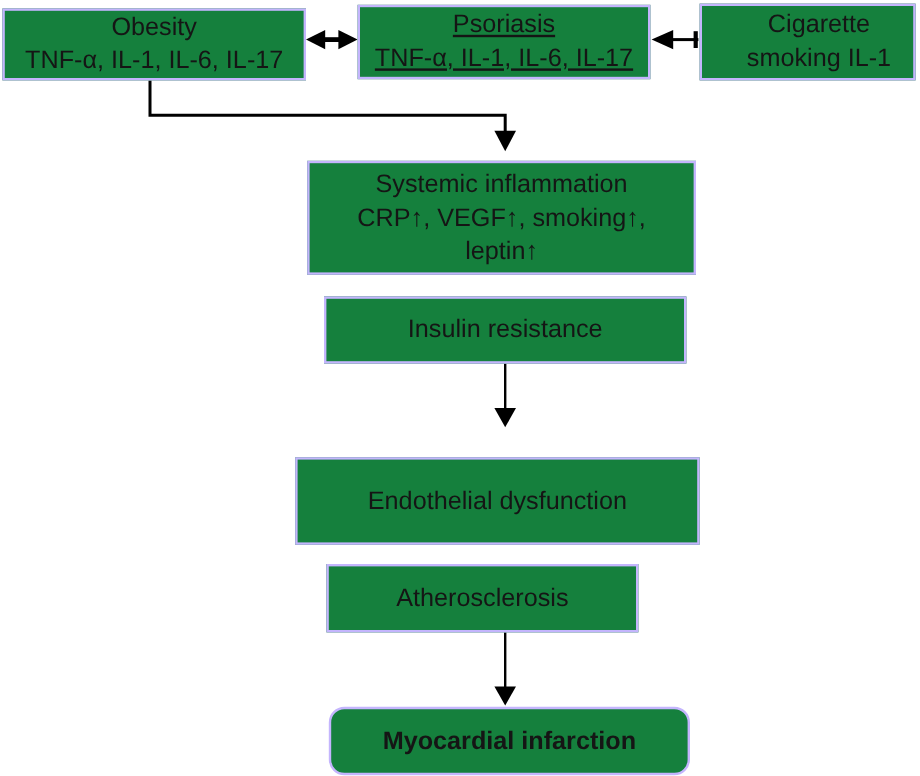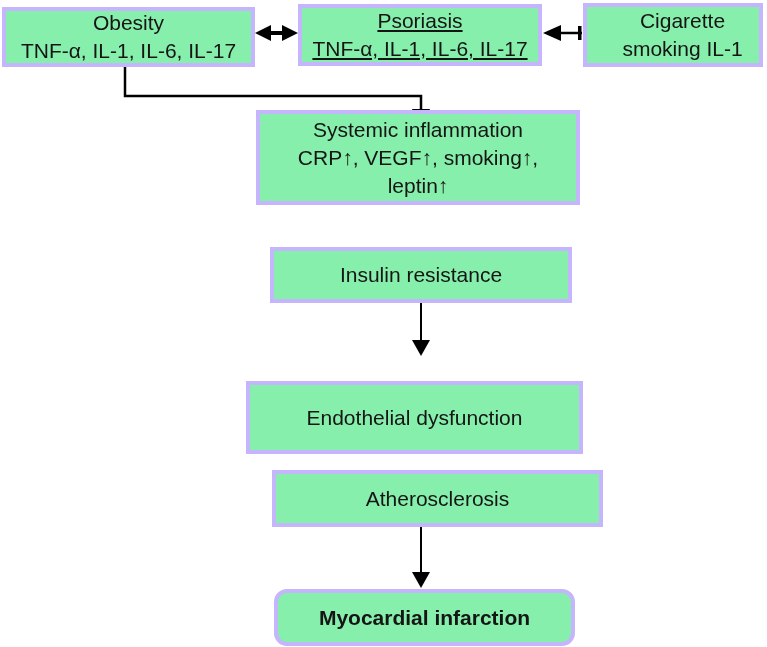--- a/index.html
+++ b/index.html
@@ -20,40 +20,40 @@
     position: absolute;
     left: 0;
     top: 0;
     width: 767px;
     height: 647px;
     pointer-events: none;
   }
   .node {
     position: absolute;
     box-sizing: border-box;
-    background: #86efac;
-    border: 4px solid #c4b5fd;
+    background: #15803d;
+    border: 2px solid #c4b5fd;
     display: flex;
     flex-direction: column;
     align-items: center;
     justify-content: center;
     text-align: center;
     font-size: 21px;
     line-height: 28px;
     white-space: nowrap;
   }
   .node .t { display: block; }
 
   #n-obesity      { left: 2px;   top: 7px;   width: 253px; height: 60px; }
   #n-psoriasis    { left: 298px; top: 4px;   width: 244px; height: 62px; text-decoration: underline; }
   #n-cigarette    { left: 583px; top: 3px;   width: 180px; height: 64px; padding-left: 19px; }
-  #n-systemic     { left: 256px; top: 110px; width: 324px; height: 95px; }
+  #n-systemic     { left: 256px; top: 134px; width: 324px; height: 95px; }
   #n-insulin      { left: 270px; top: 247px; width: 302px; height: 56px; }
   #n-endothelial  { left: 246px; top: 357px; width: 337px; height: 73px; margin-top: 24px; }
-  #n-athero       { left: 272px; top: 470px; width: 331px; height: 57px; }
+  #n-athero       { left: 272px; top: 470px; width: 260px; height: 57px; }
   #n-mi           { left: 274px; top: 589px; width: 301px; height: 57px; font-weight: bold; border-radius: 13px; }
 </style>
 </head>
 <body>
 
 <div class="canvas">
 
   <svg class="connectors" width="767" height="647" viewBox="0 0 767 647" xmlns="http://www.w3.org/2000/svg">
 
     <g>

